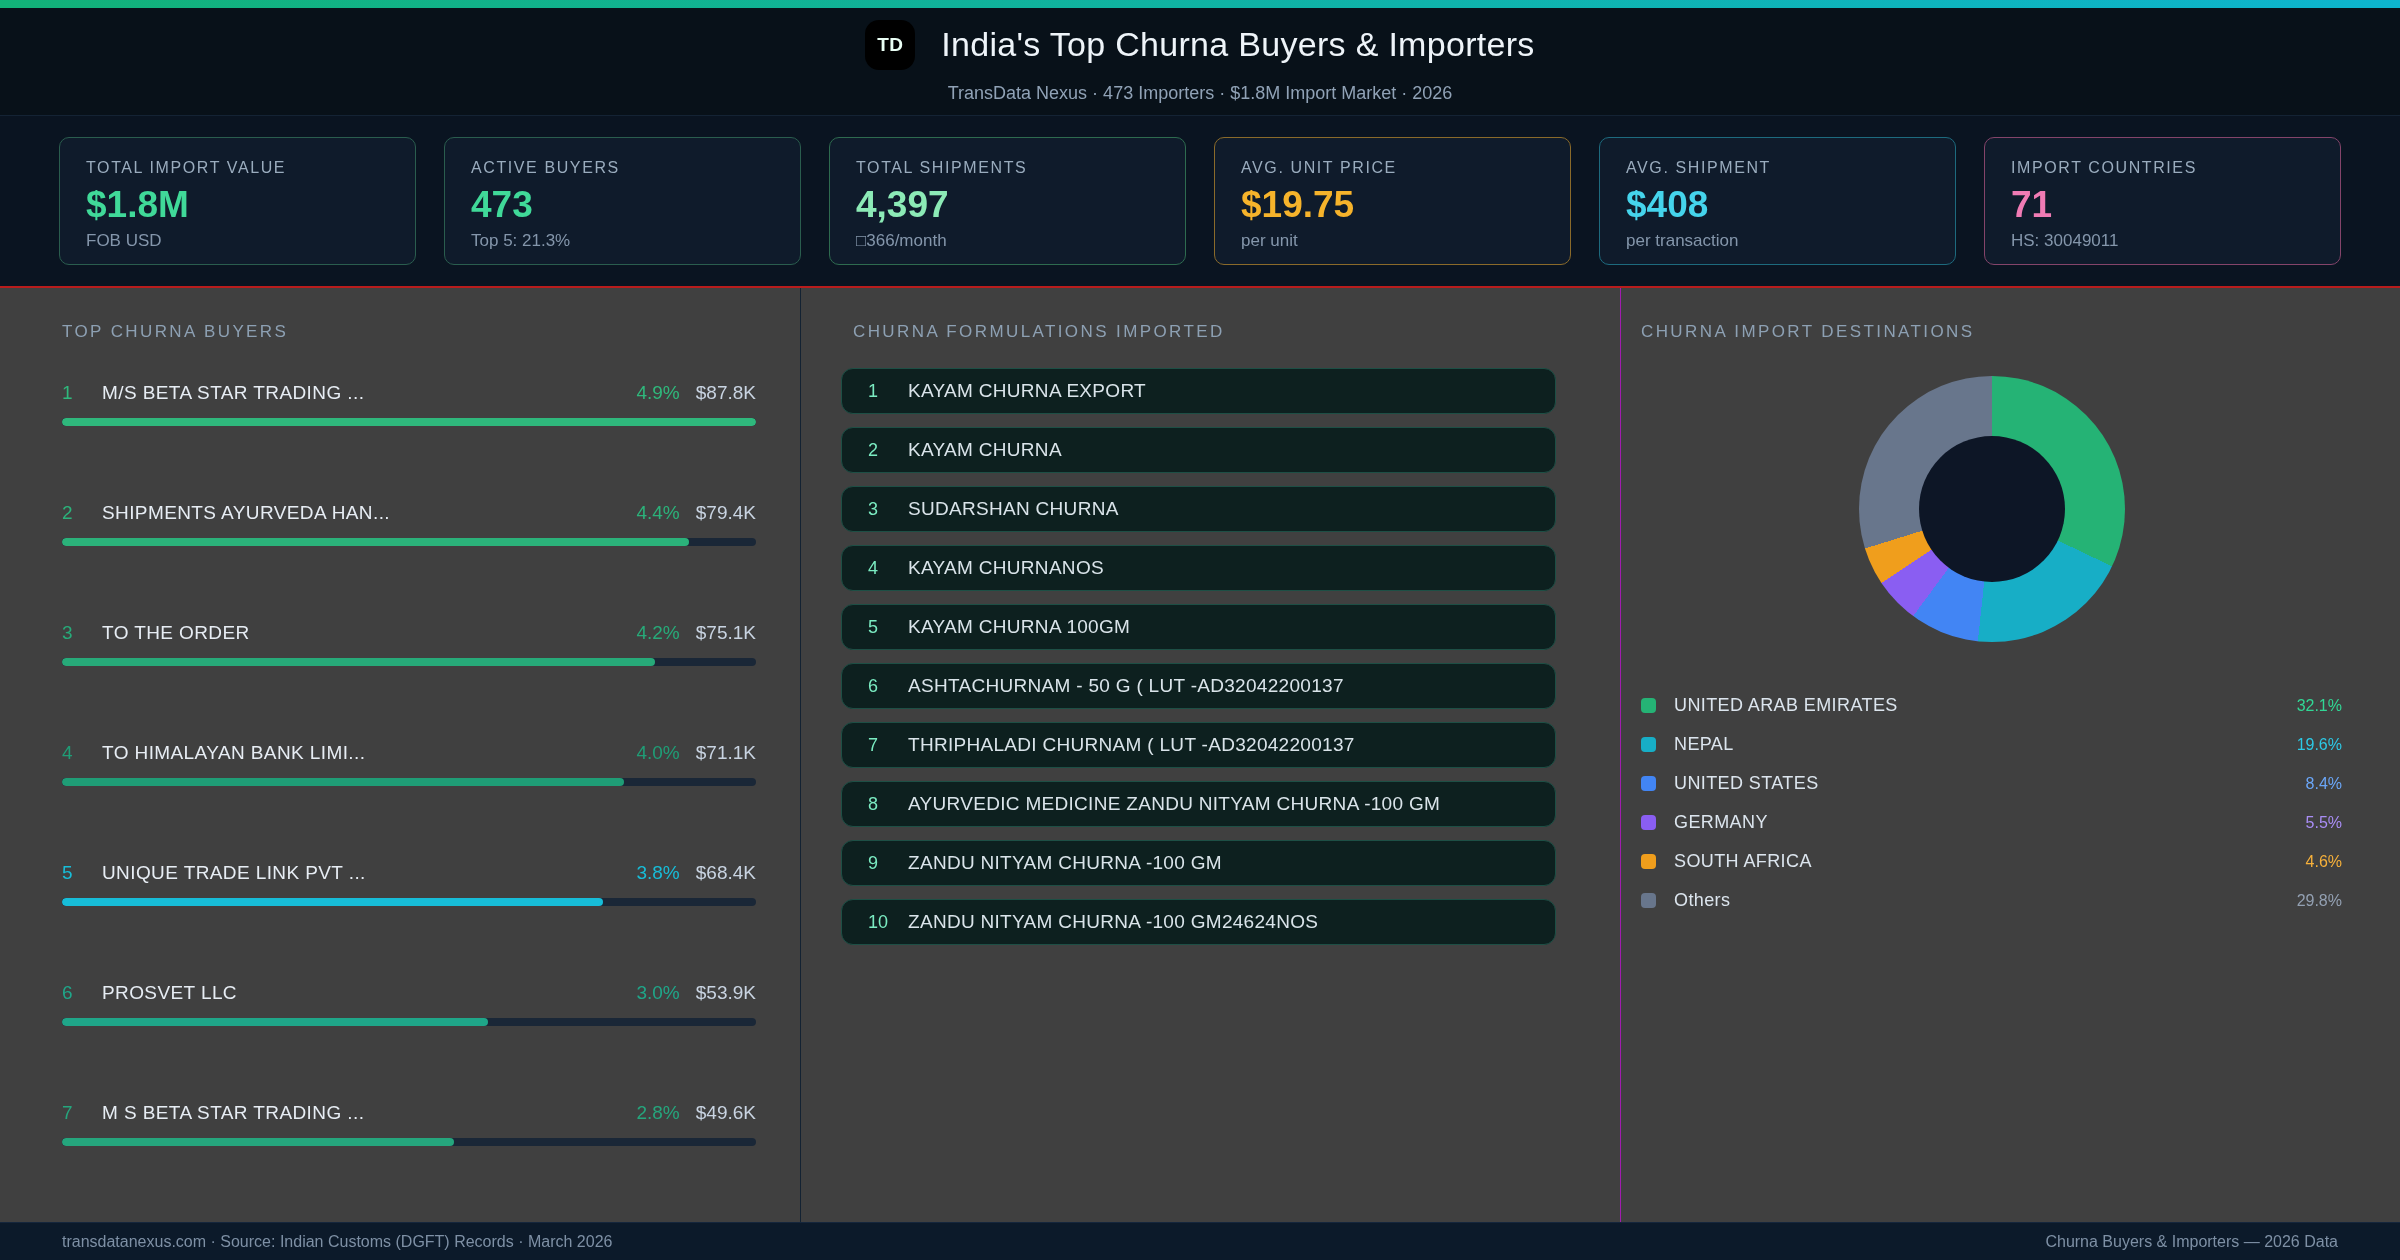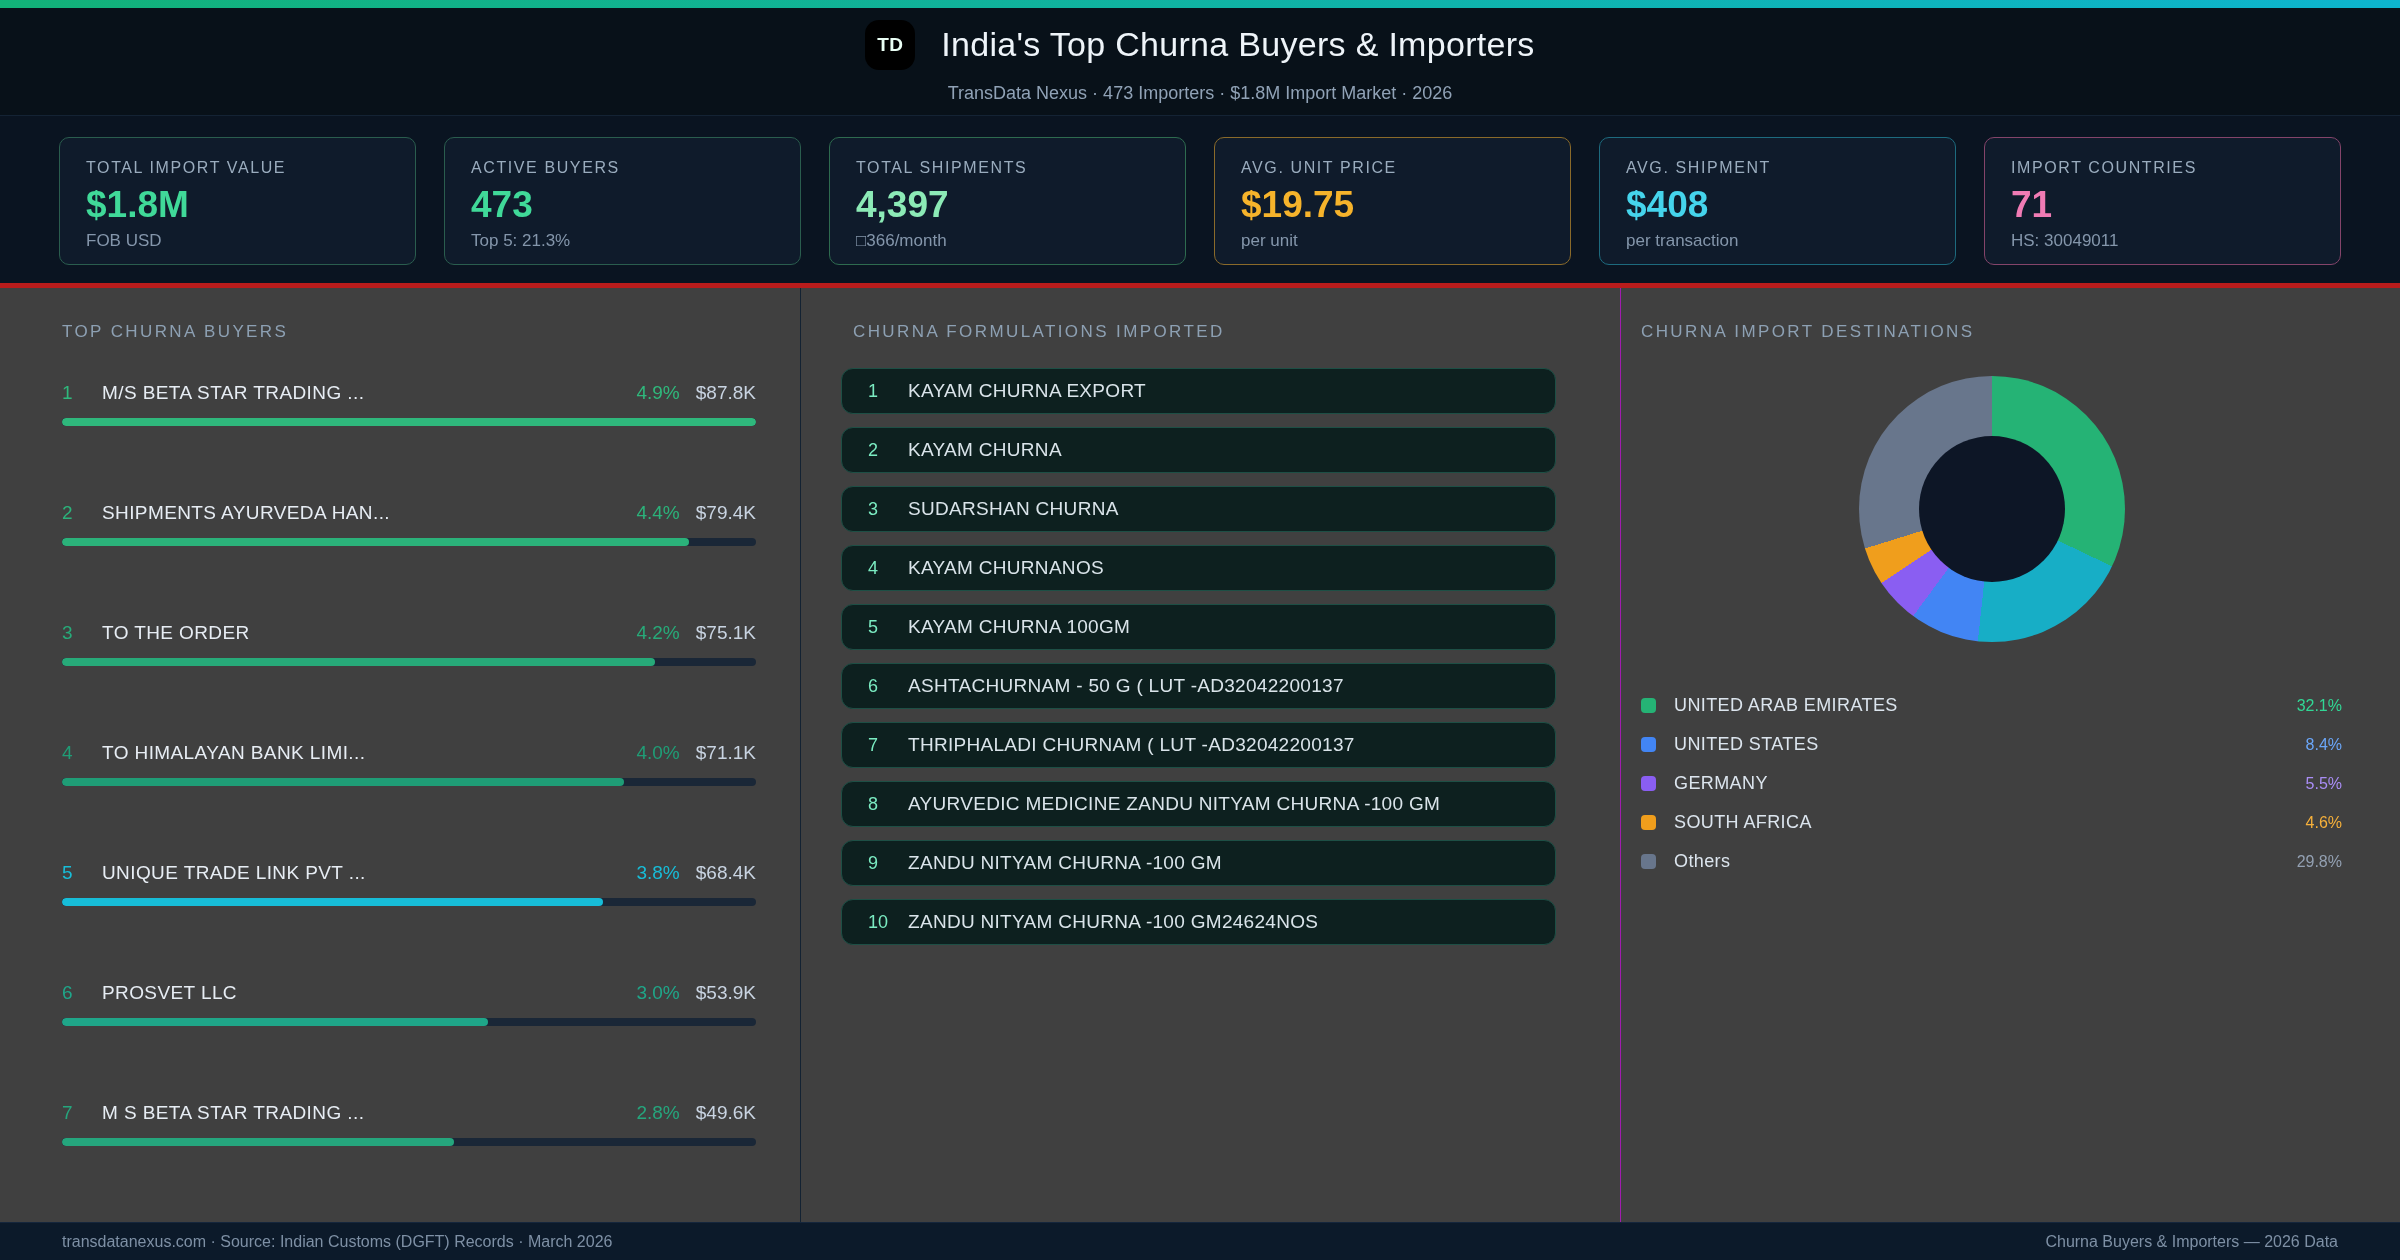--- a/index.html
+++ b/index.html
@@ -23,21 +23,21 @@
     width:50px; height:50px; border-radius:14px; background:#000000;
     color:#eafff5; font-size:19px; font-weight:700;
     display:flex; align-items:center; justify-content:center; letter-spacing:.5px;
   }
   h1 { font-size:34px; font-weight:500; color:#eef4f9; letter-spacing:.3px; }
   .subtitle { font-size:18px; color:#90a2b6; }
 
   
   .kpis {
     height:172px; display:flex; gap:28px; padding:21px 59px 22px;
-    border-bottom:5px solid #b91c1c; background:#0a1421;
+    border-bottom:2px solid #b91c1c; background:#0a1421;
   }
   .kpi-card {
     flex:1; height:128px; background:#0f1b2b; border:1px solid #2a5d4e;
     border-radius:10px; padding:21px 26px;
   }
   .kpi-label { font-size:16px; letter-spacing:1.6px; color:#9aacbe; }
   .kpi-value { font-size:37px; font-weight:600; margin:9px 0 8px; line-height:1; }
   .kpi-sub { font-size:17px; color:#8496ab; }
 
   
@@ -291,20 +291,25 @@
       <div class="donut-wrap">
         <div class="donut" id="donut" style="background: conic-gradient(rgb(37, 179, 117) 0%, rgb(37, 179, 117) 32.1%, rgb(23, 174, 198) 32.1%, rgb(23, 174, 198) 51.7%, rgb(66, 133, 244) 51.7%, rgb(66, 133, 244) 60.1%, rgb(138, 94, 242) 60.1%, rgb(138, 94, 242) 65.6%, rgb(240, 158, 28) 65.6%, rgb(240, 158, 28) 70.2%, rgb(104, 118, 140) 70.2%, rgb(104, 118, 140) 100%);"></div>
       </div>
       <div class="legend" id="legend">
   <div class="legend-row">
     <span class="swatch" style="background: rgb(37, 179, 117);"></span>
     <span class="legend-label">UNITED ARAB EMIRATES</span>
     <span class="legend-pct" style="color: rgb(49, 215, 149);">32.1%</span>
   </div>
 
+  <div class="legend-row">
+    <span class="swatch" style="background: rgb(23, 174, 198);"></span>
+    <span class="legend-label">NEPAL</span>
+    <span class="legend-pct" style="color: rgb(44, 201, 230);">19.6%</span>
+  </div>
 
   <div class="legend-row">
     <span class="swatch" style="background: rgb(66, 133, 244);"></span>
     <span class="legend-label">UNITED STATES</span>
     <span class="legend-pct" style="color: rgb(106, 166, 248);">8.4%</span>
   </div>
 
   <div class="legend-row">
     <span class="swatch" style="background: rgb(138, 94, 242);"></span>
     <span class="legend-label">GERMANY</span>

